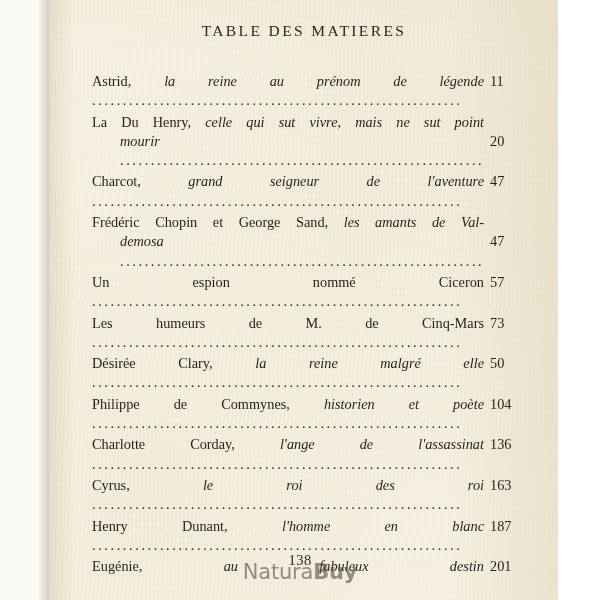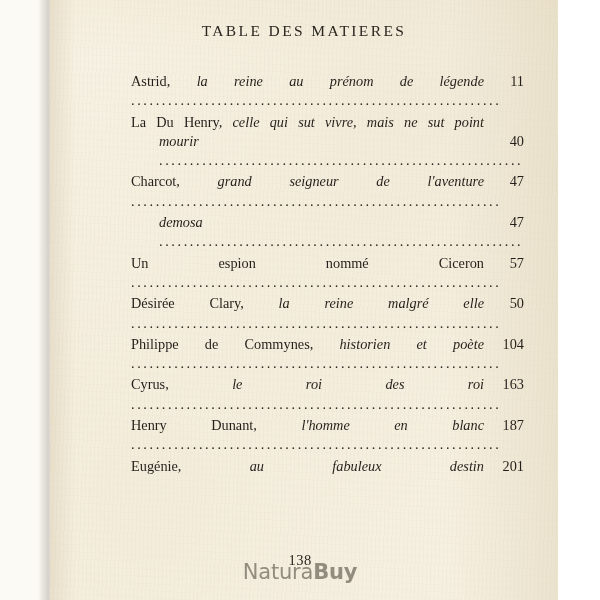--- a/index.html
+++ b/index.html
@@ -113,37 +113,36 @@
     align-items: flex-start;
     width: 100%;
   }
   .entry-text {
     flex: 1 1 auto;
     min-width: 0;
     padding-right: 6px;
   }
   .entry-page {
     flex: 0 0 34px;
-    text-align: right;
+    text-align: left;
     white-space: nowrap;
     font-size: 14.3px;
     color: #241f1a;
   }
 
   .t-roman  { font-style: normal; }
   .t-italic { font-style: italic; }
 
   
   .entry-text .line {
     display: block;
   }
   .entry-text .line.just {
     text-align: justify;
     text-align-last: justify;
-    margin-left: 39px;
   }
   .entry-text .line.indent {
     padding-left: 28px;
   }
 
   
   .leader {
     display: inline-block;
     letter-spacing: 2.6px;
     color: #2e2922;
@@ -205,61 +204,83 @@
         <div class="entry-row">
           <div class="entry-text">
             <span class="line just"><span class="t-roman">La Du Henry, </span><span class="t-italic">celle qui sut vivre, mais ne sut point</span></span>
           </div>
           <div class="entry-page"></div>
         </div>
         <div class="entry-row">
           <div class="entry-text">
             <span class="line just indent"><span class="t-italic">mourir</span><span class="leader"> ...........................................................</span></span>
           </div>
-          <div class="entry-page">40</div>
+          <div class="entry-page">20</div>
         </div>
       </div>
       <div class="toc-entry">
         <div class="entry-row">
           <div class="entry-text">
             <span class="line just"><span class="t-roman">Charcot, </span><span class="t-italic">grand seigneur de l'aventure</span><span class="leader"> ............................................................</span></span>
           </div>
           <div class="entry-page">47</div>
         </div>
       </div>
       <div class="toc-entry">
         <div class="entry-row">
           <div class="entry-text">
+            <span class="line just"><span class="t-roman">Frédéric Chopin et George Sand, </span><span class="t-italic">les amants de Val-</span></span>
+          </div>
+          <div class="entry-page"></div>
+        </div>
+        <div class="entry-row">
+          <div class="entry-text">
             <span class="line just indent"><span class="t-italic">demosa</span><span class="leader"> ...........................................................</span></span>
           </div>
           <div class="entry-page">47</div>
         </div>
       </div>
       <div class="toc-entry">
         <div class="entry-row">
           <div class="entry-text">
             <span class="line just"><span class="t-roman">Un espion nommé Ciceron</span><span class="leader"> ............................................................</span></span>
           </div>
           <div class="entry-page">57</div>
         </div>
       </div>
       <div class="toc-entry">
         <div class="entry-row">
           <div class="entry-text">
+            <span class="line just"><span class="t-roman">Les humeurs de M. de Cinq-Mars</span><span class="leader"> ............................................................</span></span>
+          </div>
+          <div class="entry-page">73</div>
+        </div>
+      </div>
+      <div class="toc-entry">
+        <div class="entry-row">
+          <div class="entry-text">
             <span class="line just"><span class="t-roman">Désirée Clary, </span><span class="t-italic">la reine malgré elle</span><span class="leader"> ............................................................</span></span>
           </div>
           <div class="entry-page">50</div>
         </div>
       </div>
       <div class="toc-entry">
         <div class="entry-row">
           <div class="entry-text">
             <span class="line just"><span class="t-roman">Philippe de Commynes, </span><span class="t-italic">historien et poète</span><span class="leader"> ............................................................</span></span>
           </div>
           <div class="entry-page">104</div>
+        </div>
+      </div>
+      <div class="toc-entry">
+        <div class="entry-row">
+          <div class="entry-text">
+            <span class="line just"><span class="t-roman">Charlotte Corday, </span><span class="t-italic">l'ange de l'assassinat</span><span class="leader"> ............................................................</span></span>
+          </div>
+          <div class="entry-page">136</div>
         </div>
       </div>
       <div class="toc-entry">
         <div class="entry-row">
           <div class="entry-text">
             <span class="line just"><span class="t-roman">Cyrus, </span><span class="t-italic">le roi des roi</span><span class="leader"> ............................................................</span></span>
           </div>
           <div class="entry-page">163</div>
         </div>
       </div>

